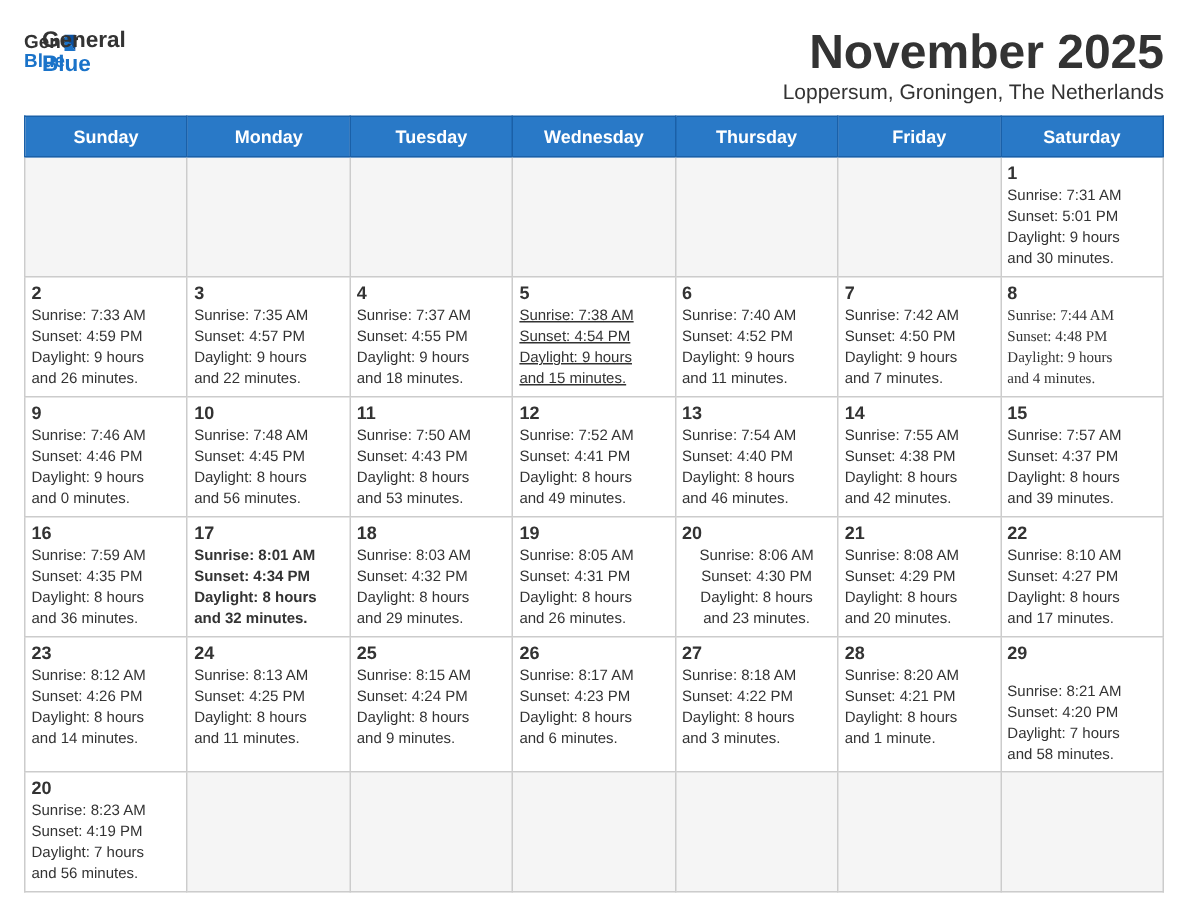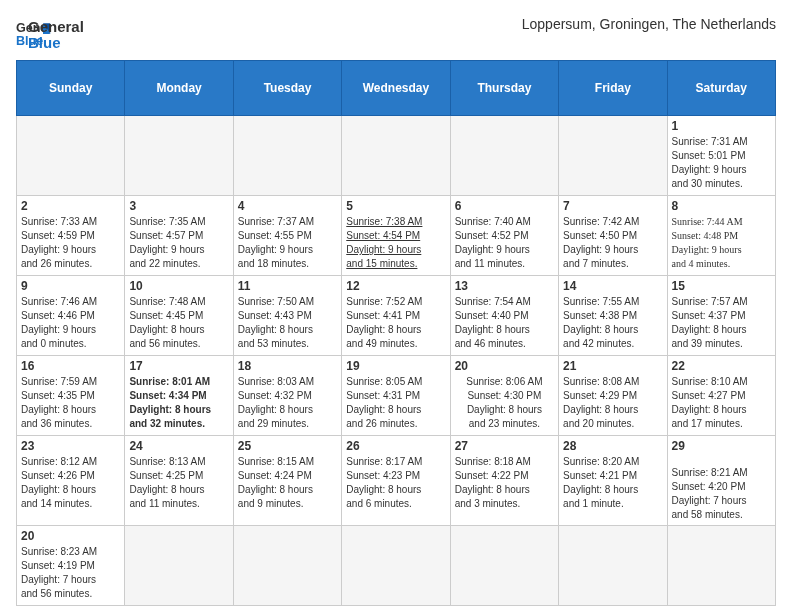--- a/index.html
+++ b/index.html
@@ -41,21 +41,21 @@
       width: 100%;
       border-collapse: collapse;
       border: 1px solid #ccc;
     }
     .calendar th {
       background: #2979c7;
       color: #fff;
       font-size: 12px;
       font-weight: bold;
       text-align: center;
-      padding: 20px 4px;
+      padding: 6px 4px;
       border: 1px solid #1a60a8;
     }
     .calendar td {
       vertical-align: top;
       border: 1px solid #ccc;
       width: calc(100%/7);
       padding: 3px 4px;
       min-height: 80px;
       height: 80px;
       background: #fff;
@@ -93,20 +93,21 @@
       <text x="0" y="32" font-size="14" font-weight="bold" fill="#1a73c9">Blue</text>
       <polygon points="30,8 38,20 30,20" fill="#1a73c9"></polygon>
       <polygon points="30,8 38,8 38,20" fill="#0a50a0"></polygon>
     </svg>
     <div style="display:flex;flex-direction:column;line-height:1.1;margin-left:-28px;margin-top:2px">
       <span style="font-size:15px;font-weight:bold;color:#333;">General</span>
       <span style="font-size:15px;font-weight:bold;color:#1a73c9;">Blue</span>
     </div>
   </div>
   <div class="title-block">
+    <div class="month-title">November 2025</div>
     <div class="subtitle">Loppersum, Groningen, The Netherlands</div>
   </div>
 </div>
 
 <table class="calendar">
   <thead>
     <tr>
     <th>Sunday</th>
         <th>Monday</th>
         <th>Tuesday</th>

